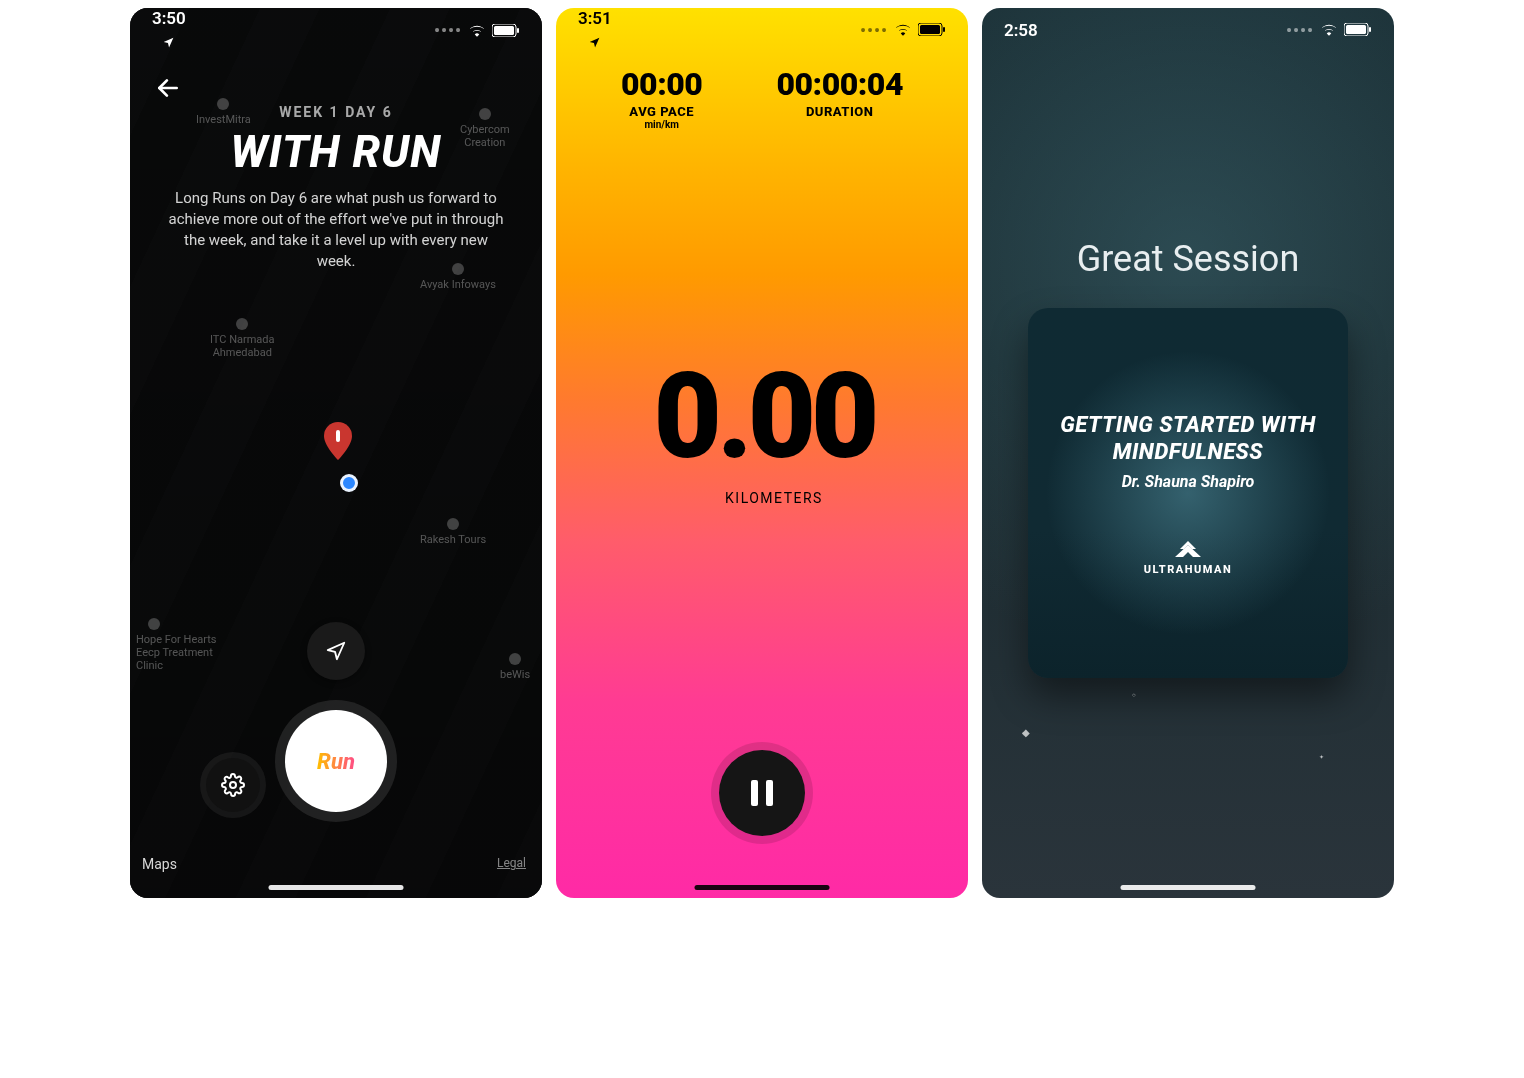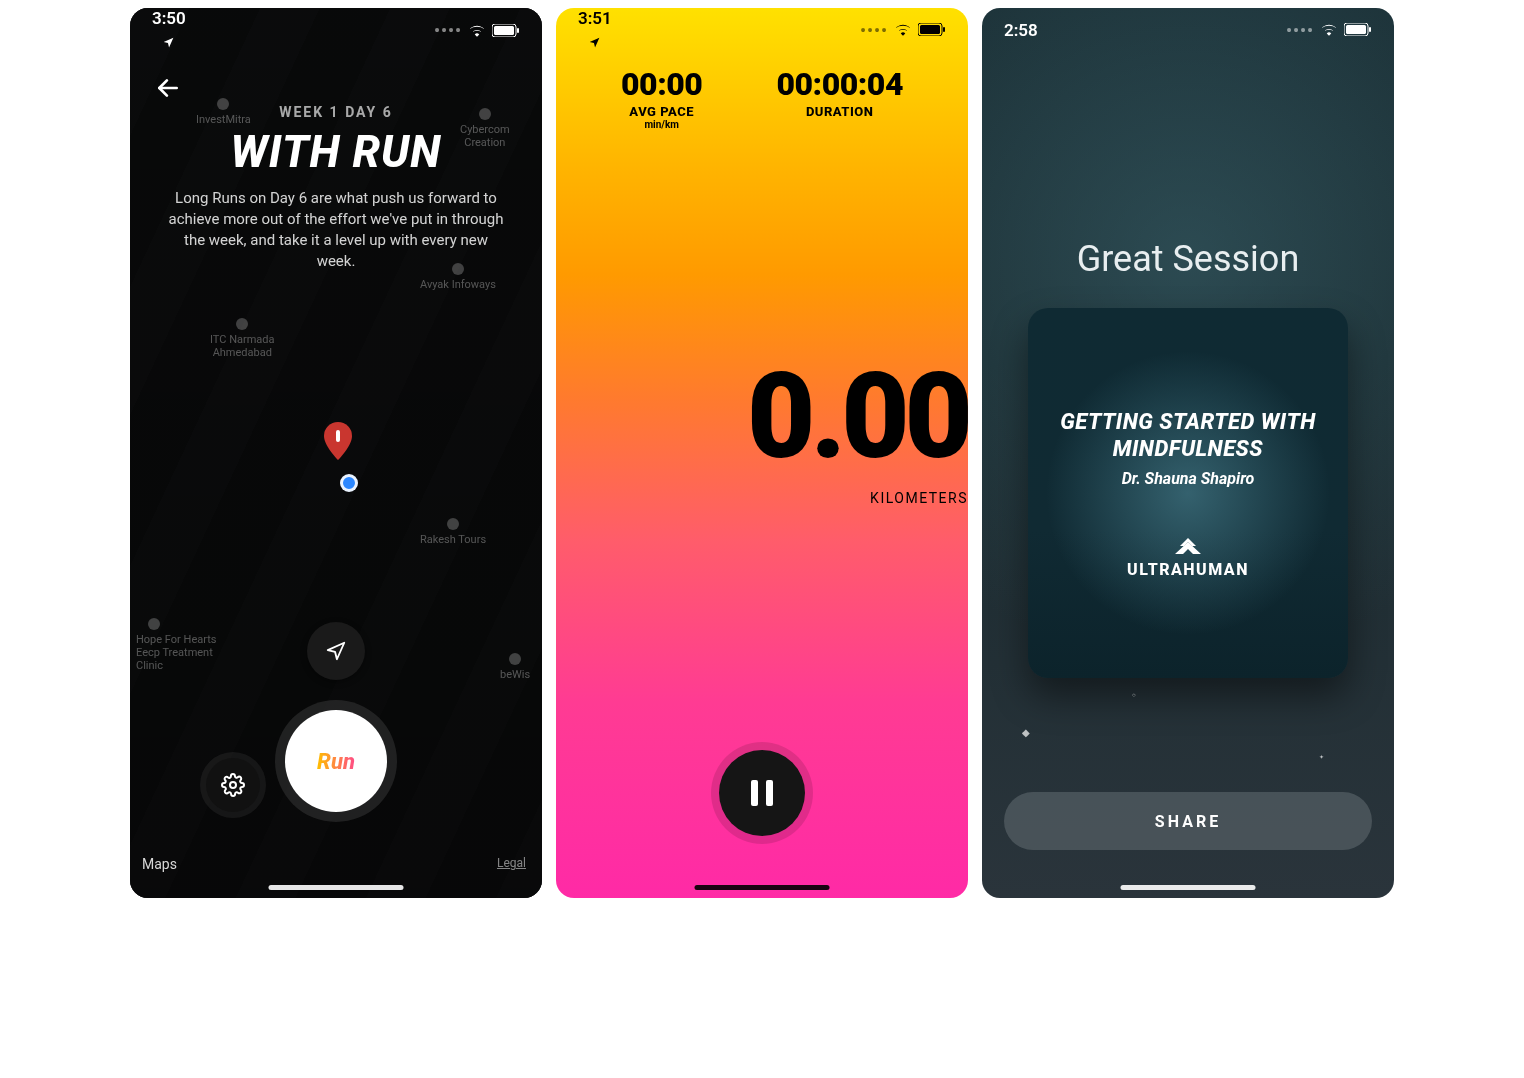--- a/index.html
+++ b/index.html
@@ -149,21 +149,21 @@
   .s2 .metric .value {
     font-size: 32px; font-weight: 900; letter-spacing: -.5px; line-height: 1;
   }
   .s2 .metric .label {
     font-size: 13px; font-weight: 800; letter-spacing: .5px; margin-top: 4px;
   }
   .s2 .metric .unit {
     font-size: 10px; font-weight: 700;
   }
   .s2 .distance-block {
-    position: absolute; top: 350px; left: 4px; right: 0; text-align: right;
+    position: absolute; top: 350px; left: 4px; right: 0; text-align: center;
   }
   .s2 .distance-value {
     font-size: 118px; font-weight: 900; letter-spacing: -5px; line-height: 1;
   }
   .s2 .distance-label {
     font-size: 14px; font-weight: 400; letter-spacing: 1.5px; margin-top: 14px; padding-left: 20px;
   }
   .s2 .pause-btn {
     position: absolute; left: 50%; transform: translateX(-50%);
     bottom: 62px; width: 86px; height: 86px; border-radius: 50%;
@@ -200,21 +200,21 @@
   .s3 .card .session-title {
     font-size: 22px; font-weight: 800; font-style: italic;
     text-align: center; letter-spacing: .5px; line-height: 1.25;
   }
   .s3 .card .author {
     font-size: 16px; font-weight: 700; font-style: italic;
     margin-top: 6px; text-align: center;
   }
   .s3 .card .brand {
     margin-top: 48px; text-align: center;
-    font-size: 16px; font-weight: 800; letter-spacing: 1.5px;
+    font-size: 11px; font-weight: 800; letter-spacing: 1.5px;
   }
   .s3 .card .brand svg { display: block; margin: 0 auto 6px; }
   .s3 .share-btn {
     position: absolute; left: 22px; right: 22px; bottom: 48px;
     height: 58px; border-radius: 30px;
     background: rgba(120,130,135,.4);
     display: flex; align-items: center; justify-content: center;
     font-size: 16px; font-weight: 700; letter-spacing: 3px;
     color: #fdfdfd;
   }
@@ -398,18 +398,15 @@
           <polygon fill="#fff" points="5,10 13,2 21,10 17,10 13,6 9,10"></polygon>
         </svg>
       <span>ULTRAHUMAN</span>
     </div>
   </div>
 
   <span class="particle" style="left:40px;bottom:160px">◆</span>
   <span class="particle" style="left:150px;bottom:200px;font-size:6px">○</span>
   <span class="particle" style="right:70px;bottom:138px;font-size:6px">✦</span>
 
-  <div class="share-btn">
-    <span>SHARE</span>
-  </div>
 
   <div class="home-indicator"></div>
 </div>
 
 </body></html>

